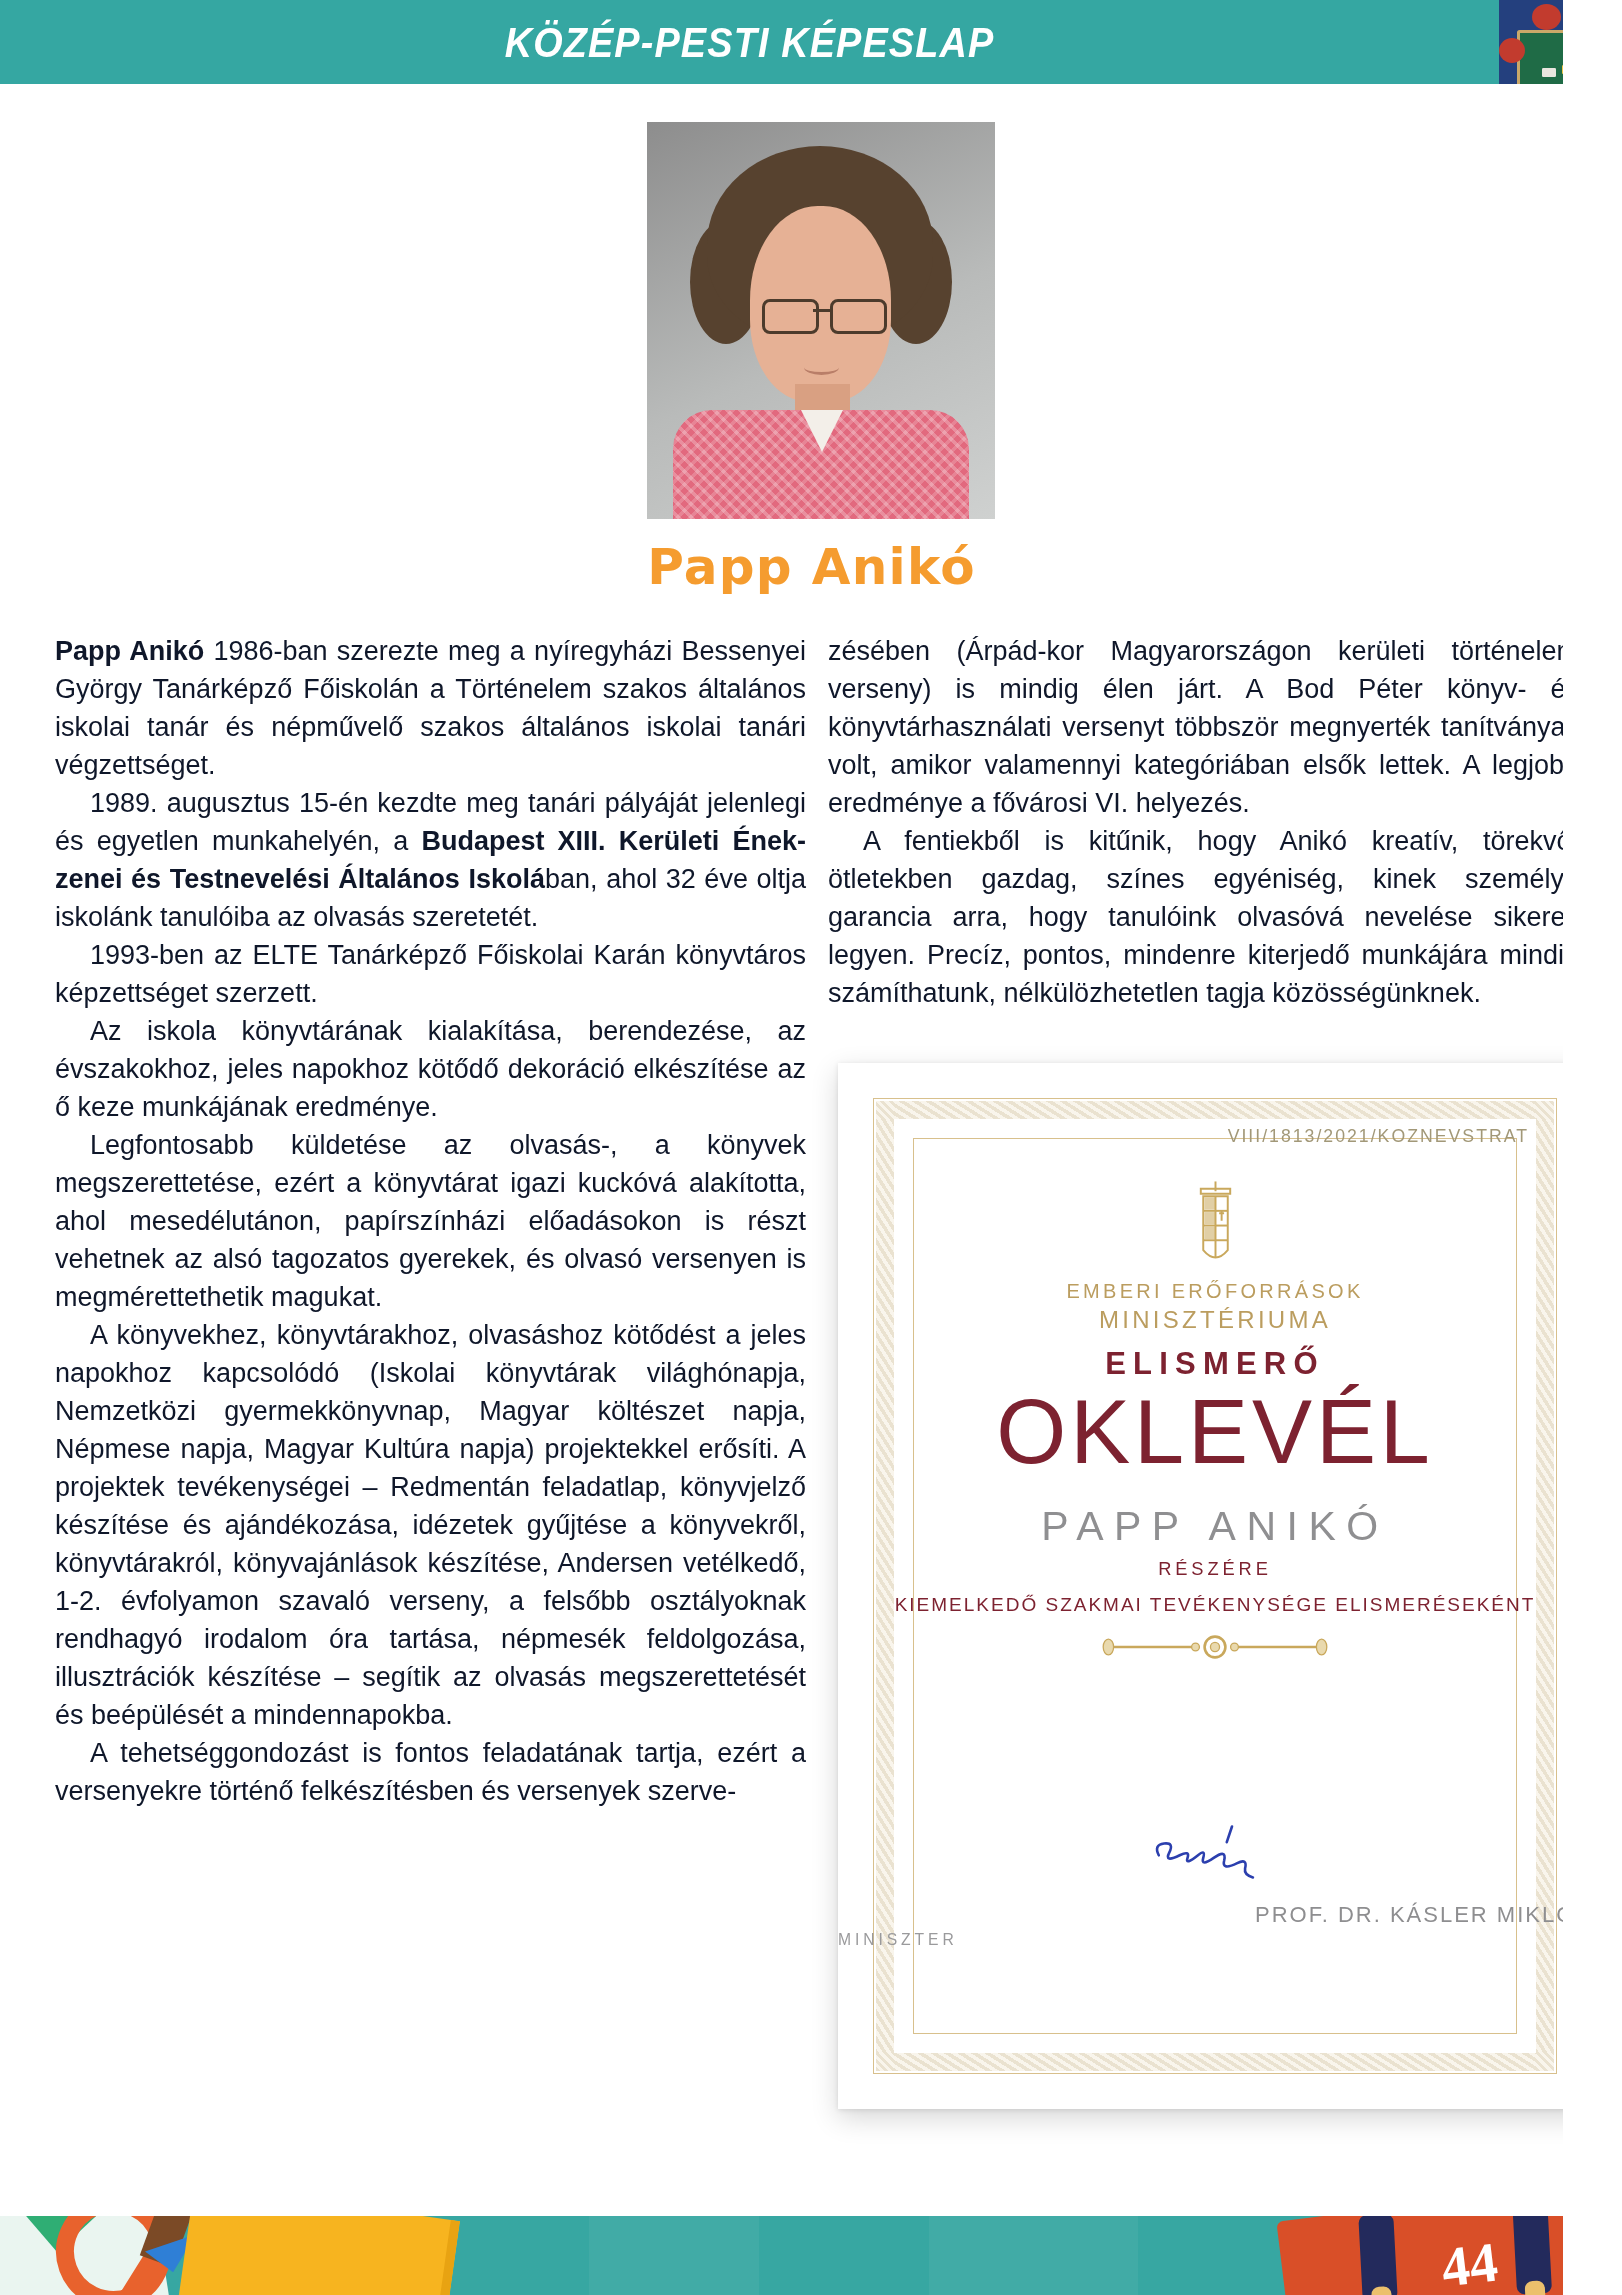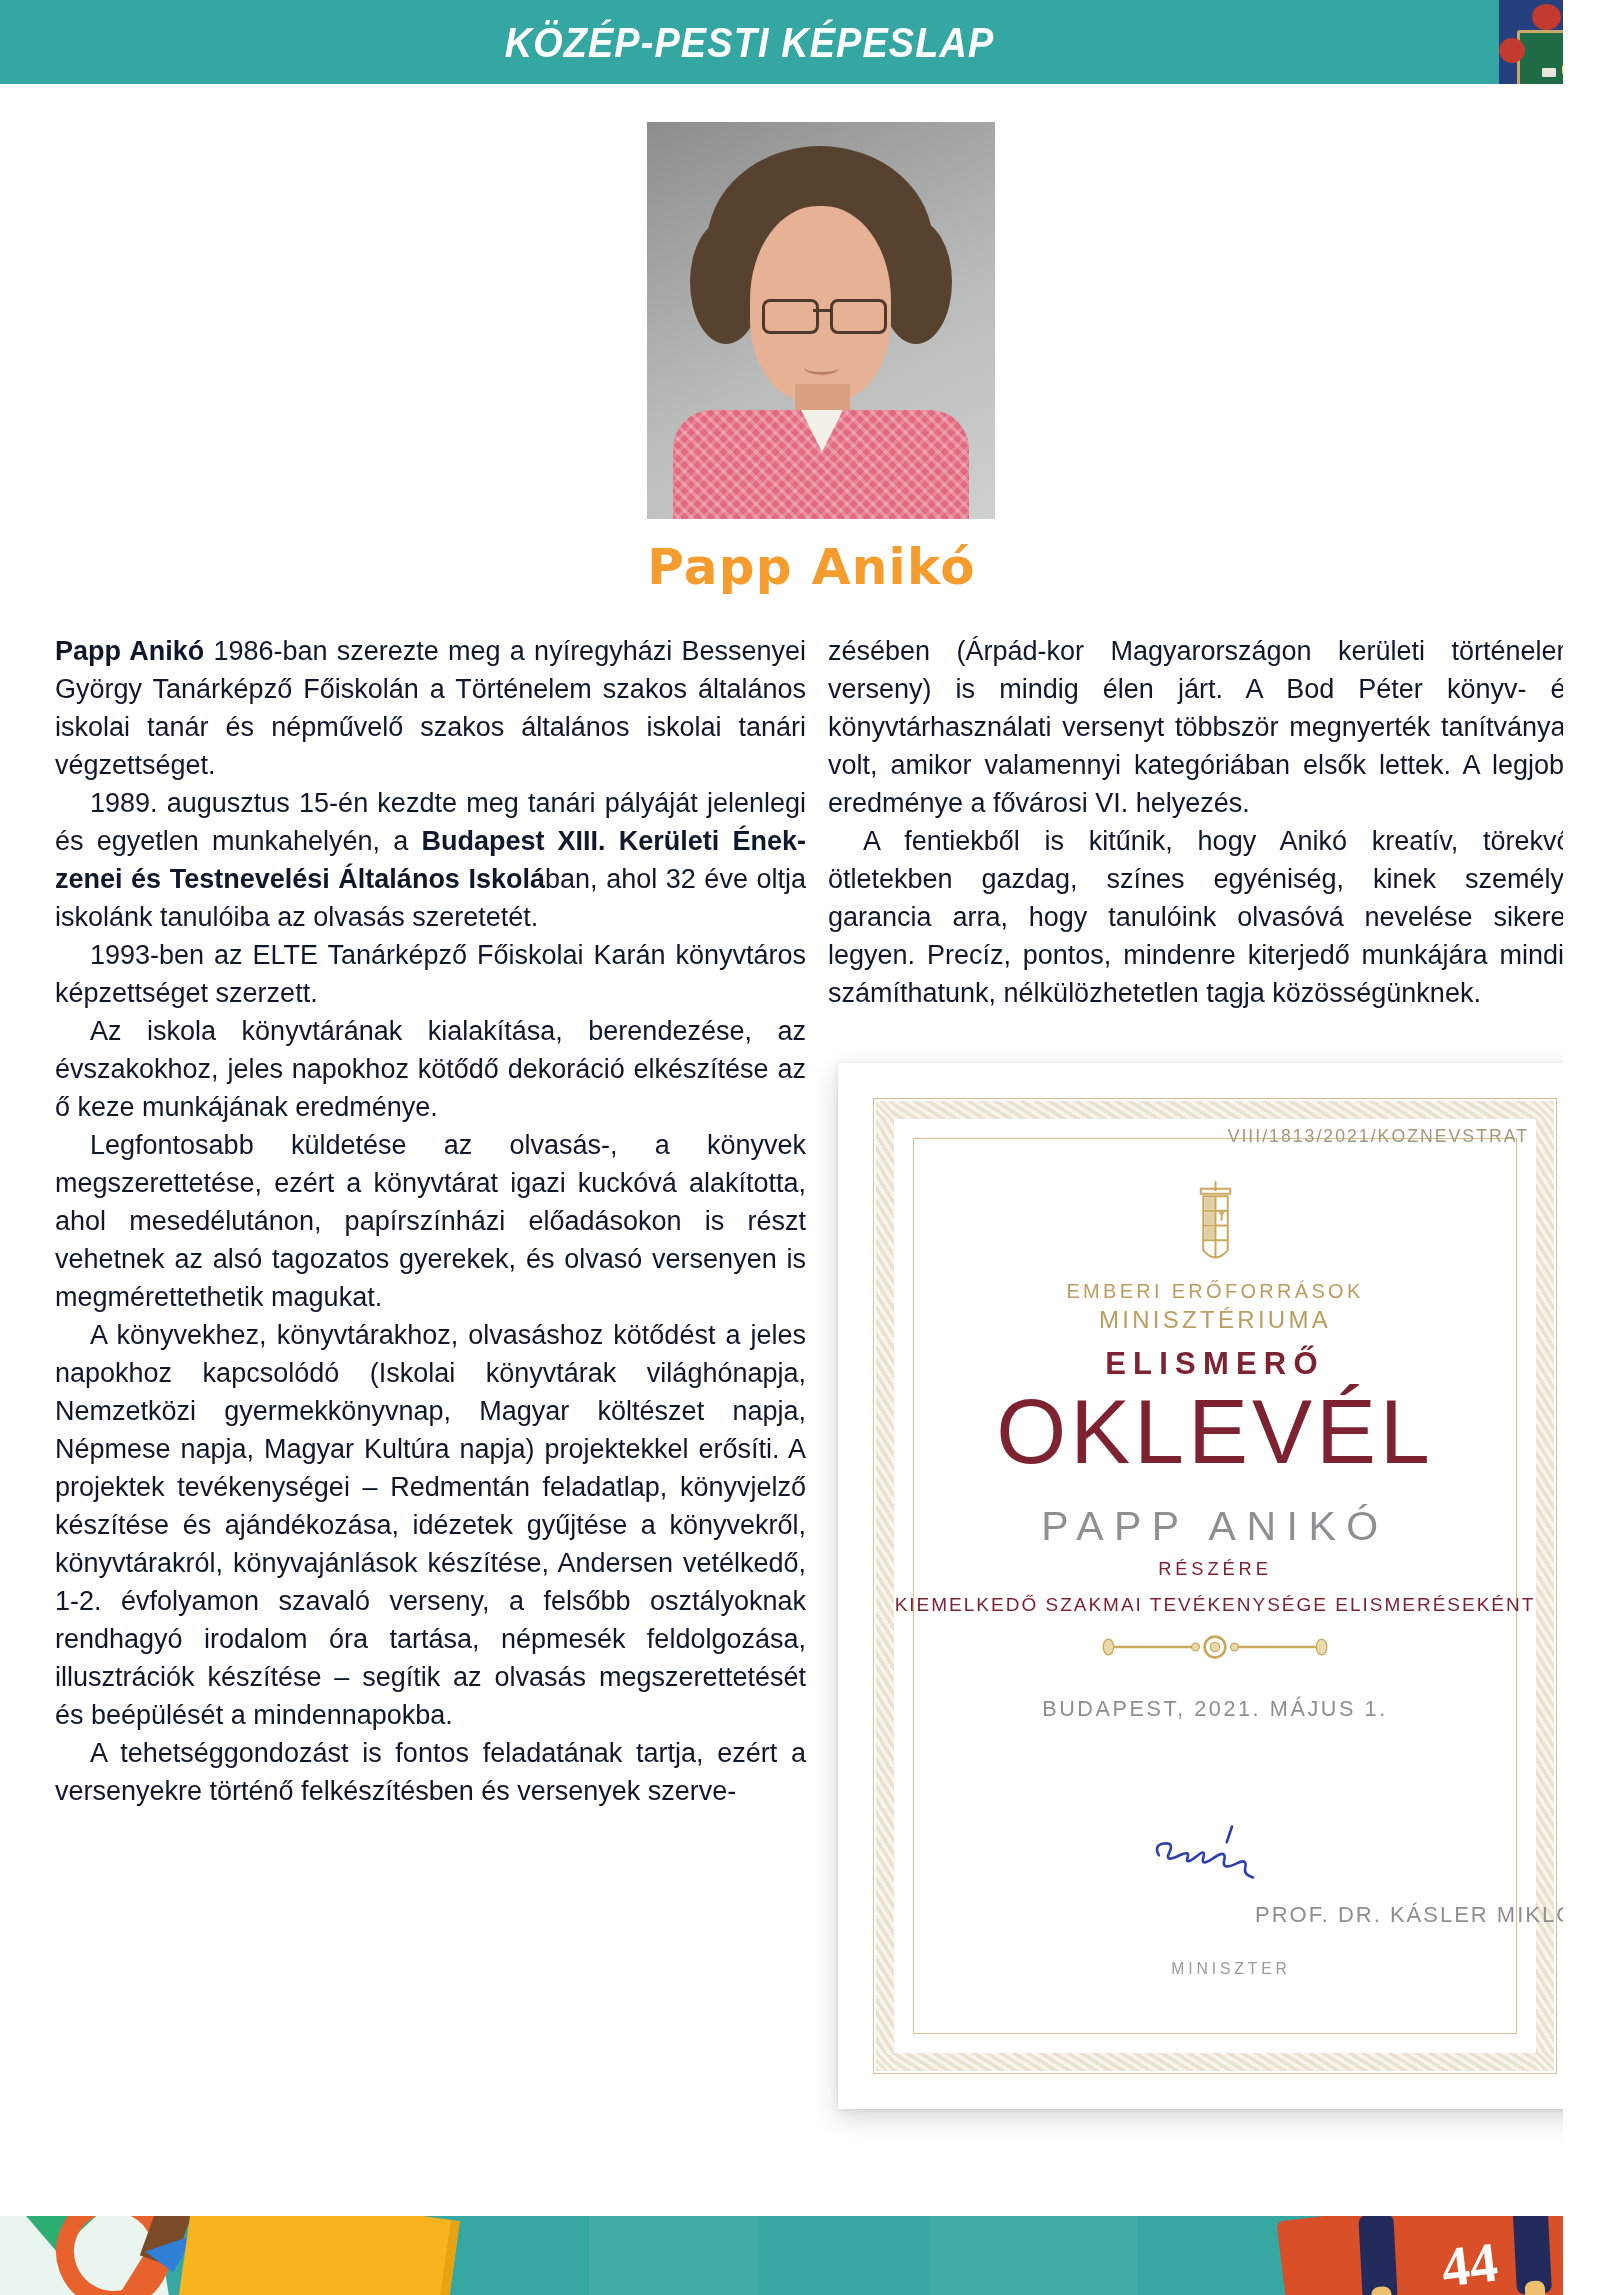--- a/index.html
+++ b/index.html
@@ -73,22 +73,22 @@
   .cert-reszere{position:absolute;left:0;top:495px;width:100%;text-align:center;font-size:18.3px;
         color:#7d2230;letter-spacing:3.9px;}
   .cert-citation{position:absolute;left:0;top:531px;width:100%;text-align:center;font-size:19px;
         color:#7d2230;letter-spacing:2px;}
   .cert-ornament{position:absolute;left:0;top:571px;width:100%;text-align:center;}
   .cert-date{position:absolute;left:0;top:633px;width:100%;text-align:center;font-size:21.6px;
         color:#8e8e90;letter-spacing:2.6px;}
   .cert-sign{position:absolute;left:0;top:753px;width:100%;text-align:center;}
   .cert-signer{position:absolute;left:0;top:839px;width:100%;text-align:right;font-size:22px;
         color:#8e8e90;letter-spacing:2px;}
-  .cert-signer-title{position:absolute;left:16px;top:868px;width:100%;text-align:center;font-size:15.7px;
-        color:#9a9a9c;letter-spacing:3.9px;margin-top:29px;}
+  .cert-signer-title{position:absolute;left:0;top:868px;width:100%;font-size:15.7px;
+        color:#9a9a9c;letter-spacing:3.9px;}
 
   
   .footer{position:absolute;left:0;top:2216px;width:1623px;height:79px;background:#37a7a2;overflow:hidden;}
   .f-stripe{position:absolute;top:0;height:79px;background:rgba(255,255,255,.05);}
   .f-paper-white{position:absolute;left:-33px;top:-11.8px;width:196px;height:124px;background:#eaf5f0;
         transform:rotate(-9deg);}
   .f-green{position:absolute;left:15.7px;top:-5.2px;width:79px;height:41px;background:#2fae74;
         clip-path:polygon(0 0,100% 0,55% 100%);transform:rotate(6deg);}
   .f-brown{position:absolute;left:149px;top:-13px;width:35px;height:60px;background:#7b4a26;transform:rotate(20deg);}
   .f-plane{position:absolute;left:145px;top:18.3px;width:51px;height:38px;background:#2f7fd6;
@@ -200,21 +200,20 @@
           <ellipse cx="8" cy="10" rx="4" ry="6"></ellipse>
           <ellipse cx="172" cy="10" rx="4" ry="6"></ellipse>
           <circle cx="75" cy="10" r="3"></circle>
           <circle cx="105" cy="10" r="3"></circle>
           <circle cx="90" cy="10" r="8" fill="none" stroke-width="2"></circle>
           <circle cx="90" cy="10" r="3.5"></circle>
         </g>
       </svg>
     </div>
 
-    <div class="cert-date">BUDAPEST, 2021. MÁJUS 1.</div>
 
     <div class="cert-sign">
       <svg width="170" height="72" viewBox="0 0 130 55">
         <g fill="none" stroke="#2b3fae" stroke-width="2" stroke-linecap="round">
           <path d="M22 30 Q18 22 26 21 Q34 20 30 28 Q26 36 38 30 Q46 26 44 32 Q42 38 52 30 Q58 25 56 32 Q54 39 64 32 Q74 25 72 34 Q70 42 82 36 Q90 32 88 40 Q87 45 94 47"></path>
           <path d="M78 8 L74 20"></path>
         </g>
       </svg>
     </div>
 

